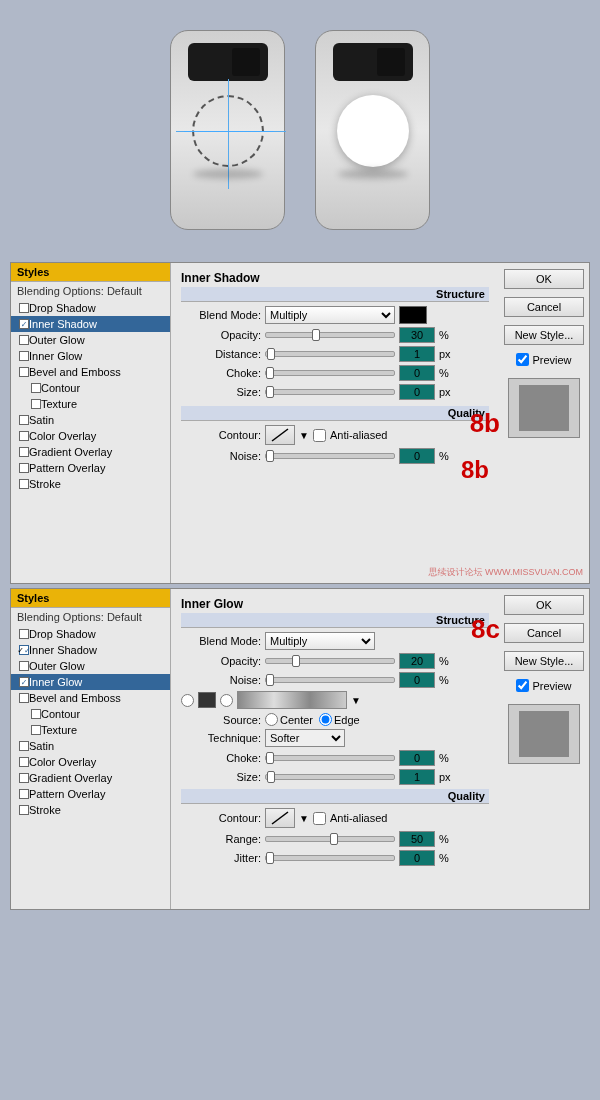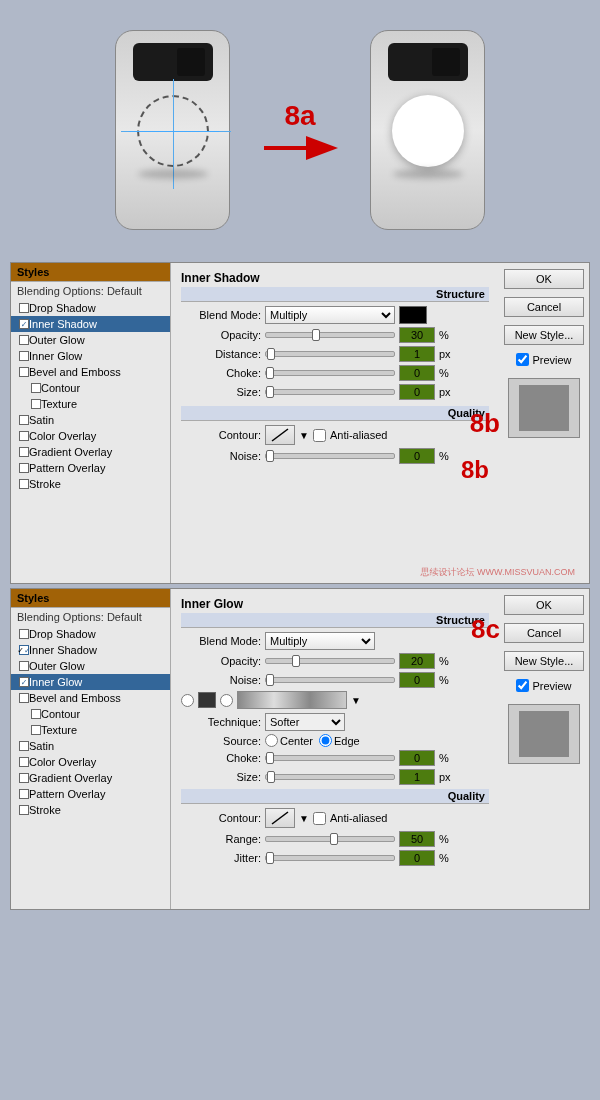--- a/index.html
+++ b/index.html
@@ -147,21 +147,21 @@
     
     .sidebar {
       width: 160px;
       min-height: 320px;
       background: #e8e8e8;
       border-right: 1px solid #aaa;
       padding: 0;
       flex-shrink: 0;
     }
     .sidebar-title {
-      background: #a16207;
+      background: #eab308;
       border-bottom: 1px solid #aaa;
       padding: 3px 6px;
       font-weight: bold;
       font-size: 11px;
     }
     .sidebar-blend-options {
       padding: 3px 6px;
       font-size: 11px;
       color: #333;
     }
@@ -298,21 +298,21 @@
       background: #fff;
       border: 1px solid #666;
       position: absolute;
       top: -4px;
       border-radius: 2px;
     }
     .input-small {
       width: 36px;
       height: 16px;
       border: 1px solid #888;
-      background: #4d7c0f;
+      background: #0f766e;
       font-size: 11px;
       text-align: center;
       padding: 0 2px;
     }
     .unit-label {
       font-size: 11px;
     }
     .select-box {
       height: 18px;
       border: 1px solid #888;
@@ -342,21 +342,21 @@
       background: #333;
       position: absolute;
       left: 50%;
       top: 2px;
       transform: rotate(-30deg);
       transform-origin: bottom center;
     }
     .watermark {
       position: absolute;
       bottom: 4px;
-      right: 14px;
+      right: 6px;
       font-size: 9px;
       color: #cc4444;
       opacity: 0.7;
     }
     .contour-btn {
       width: 30px;
       height: 20px;
       background: linear-gradient(to bottom, #f0f0f0, #d8d8d8);
       border: 1px solid #888;
       display: flex;
@@ -400,31 +400,20 @@
       <div class="ipod-top"></div>
       <div class="ipod-screen-area">
         <div class="ipod-circle-dashed">
           <div class="crosshair-h"></div>
           <div class="crosshair-v"></div>
         </div>
       </div>
       <div class="ipod-shadow"></div>
     </div>
 
-    <div class="arrow-container">
-      <span class="step-label">8a</span>
-      <svg class="red-arrow" viewBox="0 0 80 24">
-        <defs>
-          <marker id="arrowhead" markerWidth="8" markerHeight="6" refX="6" refY="3" orient="auto">
-            <polygon points="0 0, 8 3, 0 6" fill="#cc0000"></polygon>
-          </marker>
-        </defs>
-        <line x1="4" y1="12" x2="70" y2="12" stroke="#cc0000" stroke-width="4" marker-end="url(#arrowhead)"></line>
-      </svg>
-    </div>
 
     <div class="ipod">
       <div class="ipod-top"></div>
       <div class="ipod-screen-area">
         <div class="ipod-circle-solid"></div>
       </div>
       <div class="ipod-shadow"></div>
     </div>
   </div>
 </div>
@@ -666,43 +655,43 @@
     </div>
 
     <div class="form-row" style="margin-top:2px; margin-bottom:4px;">
       <input type="radio" name="color-type-2" style="">
       <div style="width:18px; height:16px; background:#333; border:1px solid #666;"></div>
       <input type="radio" name="color-type-2" style="">
       <div class="gradient-strip"></div>
       <span style="font-size:10px;">▼</span>
     </div>
 
-
-    <div class="form-row">
-      <span class="form-label">Technique:</span>
-      <select style="width:80px; height:18px; font-size:11px; border:1px solid #888;">
-        <option>Softer</option>
-      </select>
-    </div>
 
     <div class="form-row">
       <span class="form-label">Source:</span>
       <div class="radio-group">
         <div class="radio-item">
           <input type="radio" name="source-2" style="">
           <span>Center</span>
         </div>
         <div class="radio-item">
           <input type="radio" name="source-2" checked="" style="">
           <span>Edge</span>
         </div>
       </div>
     </div>
 
     <div class="form-row">
+      <span class="form-label">Technique:</span>
+      <select style="width:80px; height:18px; font-size:11px; border:1px solid #888;">
+        <option>Softer</option>
+      </select>
+    </div>
+
+    <div class="form-row">
       <span class="form-label">Choke:</span>
       <div class="slider-track">
         <div class="slider-thumb" style="left: 0%"></div>
       </div>
       <input class="input-small" type="text" value="0" style="">
       <span class="unit-label">%</span>
     </div>
 
     <div class="form-row">
       <span class="form-label">Size:</span>

